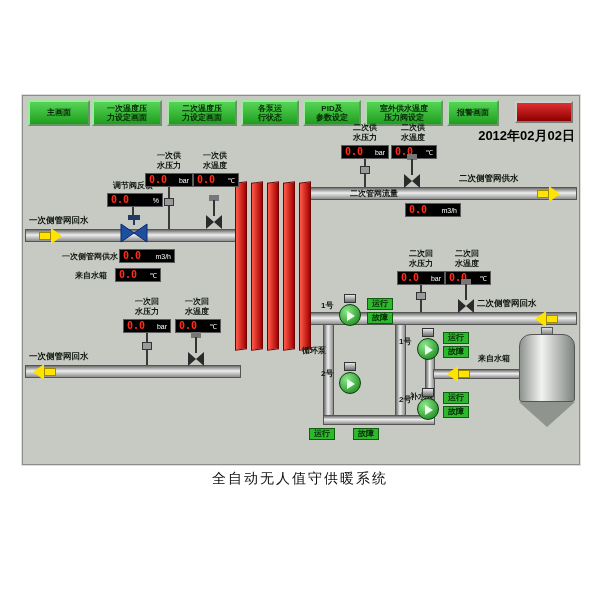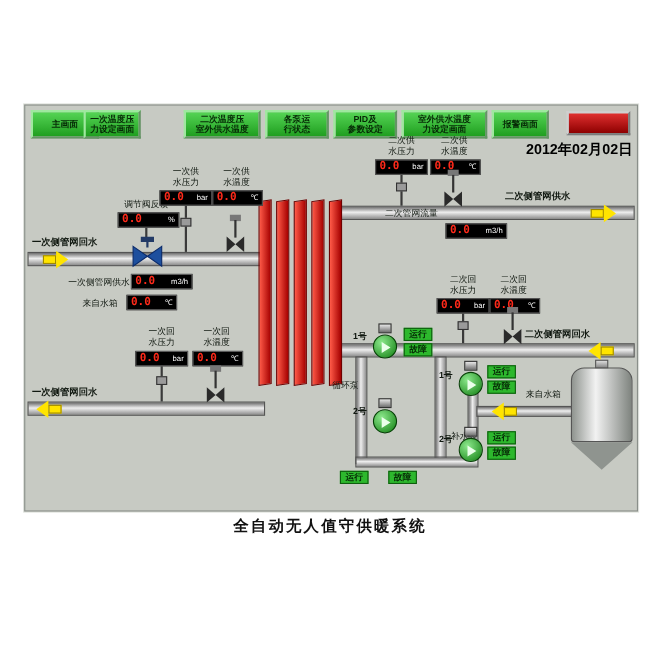--- a/index.html
+++ b/index.html
@@ -16,21 +16,21 @@
        text-align:center;white-space:pre-line;padding:0 1px;cursor:pointer;}
   .redbtn{top:5px;height:22px;background:linear-gradient(#e03030,#8d0000);
           border:2px outset #cfcfcf;cursor:pointer;}
   .date{font-size:13px;font-weight:bold;color:#000;text-align:right;}
 
   
   .pipe-h{background:linear-gradient(180deg,#6e6e6e,#eeeeee 45%,#8d8d8d);border:1px solid #555;}
   .pipe-v{background:linear-gradient(90deg,#6e6e6e,#eeeeee 45%,#8d8d8d);border:1px solid #555;}
 
   
-  .lbl{font-size:8px;font-weight:normal;color:#101810;text-align:center;
+  .lbl{font-size:8px;font-weight:bold;color:#101810;text-align:center;
        white-space:pre-line;line-height:1.2;}
   .plabel{font-size:8.5px;font-weight:bold;color:#101810;white-space:nowrap;}
   .ptag{font-size:8px;font-weight:bold;color:#101810;}
 
   
   .disp{height:14px;background:#000;border:1px solid #5a5a5a;display:flex;
         align-items:center;padding:0 3px;}
   .dv{position:static;color:#ff2a1a;font-size:10px;font-weight:bold;flex:1;
       text-align:left;font-family:"DejaVu Sans Mono",monospace;line-height:1;}
   .du{position:static;color:#ffffff;font-size:7px;line-height:1;}
@@ -67,38 +67,38 @@
                border-left:8px solid #eaffea;}
 
   
   .tank-body{background:linear-gradient(90deg,#8f948f,#f2f2f2 40%,#7f847f);
              border:1px solid #55595 5;border:1px solid #555;border-radius:12px 12px 3px 3px;}
   .tank-cone{width:0;height:0;border-left:28px solid transparent;
              border-right:28px solid transparent;border-top:25px solid #8f948f;}
   .tank-cap{background:linear-gradient(#ddd,#888);border:1px solid #555;}
 
   .caption{position:absolute;left:0;right:0;top:470px;text-align:center;
-           font-size:14px;font-weight:bold;color:#111;letter-spacing:2px;}
+           font-size:14px;font-weight:normal;color:#111;letter-spacing:2px;}
 </style>
 </head>
 <body>
 
 <div class="panel">
 
   <button class="btn" style="left:5px;width:62px">主画面</button>
-  <button class="btn" style="left:53px;width:52px">一次温度压
+  <button class="btn" style="left:69px;width:70px">一次温度压
 力设定画面</button>
   <button class="btn" style="left:144px;width:70px">二次温度压
-室外供水温度</button>
+力设定画面</button>
   <button class="btn" style="left:218px;width:58px">各泵运
 行状态</button>
   <button class="btn" style="left:280px;width:58px">PID及
 参数设定</button>
   <button class="btn" style="left:342px;width:78px">室外供水温度
-力设定画面</button>
+压力阀设定</button>
   <button class="btn" style="left:424px;width:52px">报警画面</button>
   <div class="redbtn" style="left:492px;width:58px"></div>
 
   <div class="date" style="left:428px;top:31px;width:124px">2012年02月02日</div>
 
   <div class="pipe-h" style="left:2px;top:133px;width:216px;height:13px"></div>
   <div class="pipe-h" style="left:2px;top:269px;width:216px;height:13px"></div>
   <div class="pipe-h" style="left:286px;top:91px;width:268px;height:13px"></div>
   <div class="pipe-h" style="left:286px;top:216px;width:268px;height:13px"></div>
   <div class="pipe-v" style="left:300px;top:228px;width:11px;height:98px"></div>

